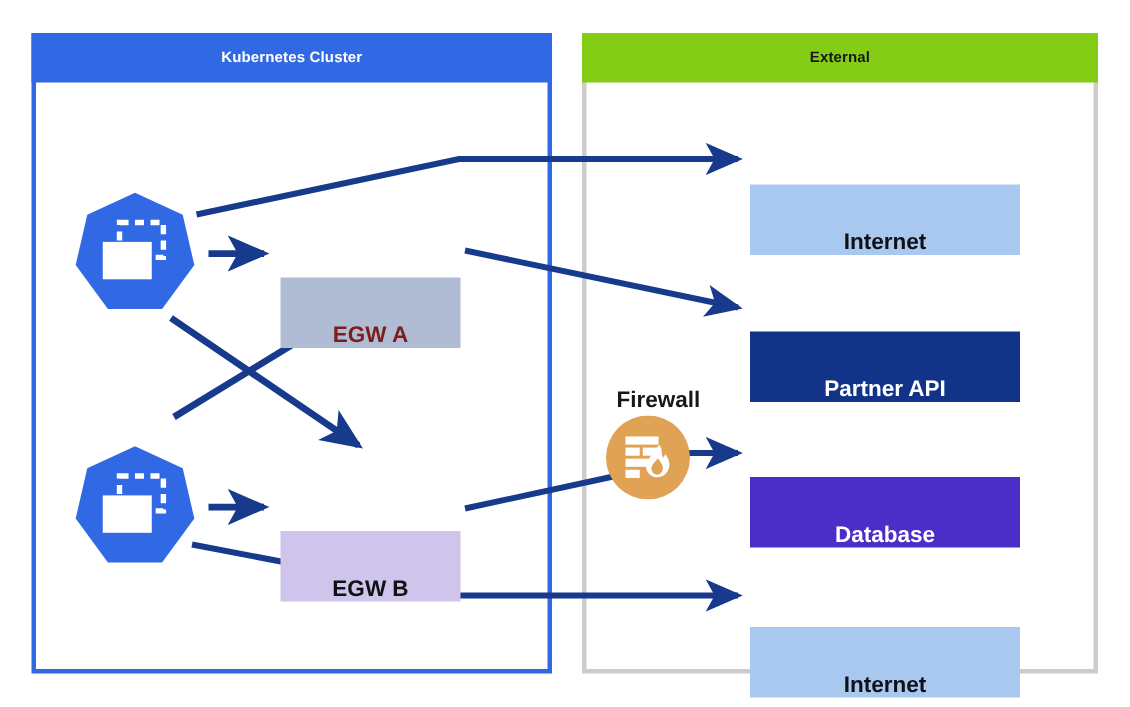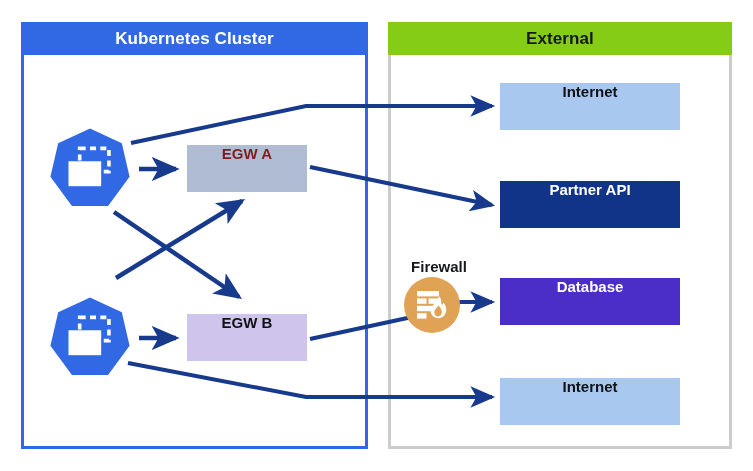--- a/index.html
+++ b/index.html
@@ -24,21 +24,21 @@
     box-sizing: border-box;
     background: #ffffff;
   }
   .panel-header {
     position: absolute;
     box-sizing: border-box;
     display: flex;
     align-items: center;
     justify-content: center;
     font-weight: bold;
-    font-size: 17px;
+    font-size: 10px;
     letter-spacing: 0.1px;
   }
 
   #cluster-body {
     left: 21px; top: 22px; width: 347px; height: 427px;
     border: 3px solid #3069e3;
   }
   #cluster-header {
     left: 21px; top: 22px; width: 347px; height: 33px;
     background: #3069e3;
@@ -52,25 +52,26 @@
     left: 388px; top: 22px; width: 344px; height: 33px;
     background: #84cc16;
     color: #17181c;
   }
 
   
   .node-box {
     position: absolute;
     box-sizing: border-box;
     display: flex;
-    align-items: flex-start;
+    align-items: flex-end;
     justify-content: center;
     font-weight: bold;
     font-size: 15px;
     z-index: 6;
+    margin-top: 40px;
   }
   #egw-a { left: 187px; top: 145px; width: 120px; height: 47px; background: #b0bcd4; color: #7f1d1d; }
   #egw-b { left: 187px; top: 314px; width: 120px; height: 47px; background: #cfc4ec; color: #0f1115; }
   #internet-top  { left: 500px; top: 83px;  width: 180px; height: 47px; background: #a8c8f0; color: #0f1115; }
   #partner-api   { left: 500px; top: 181px; width: 180px; height: 47px; background: #113388; color: #ffffff; }
   #database      { left: 500px; top: 278px; width: 180px; height: 47px; background: #4b2dc8; color: #ffffff; }
   #internet-bot  { left: 500px; top: 378px; width: 180px; height: 47px; background: #a8c8f0; color: #0f1115; }
 
   
   .pod-icon {

